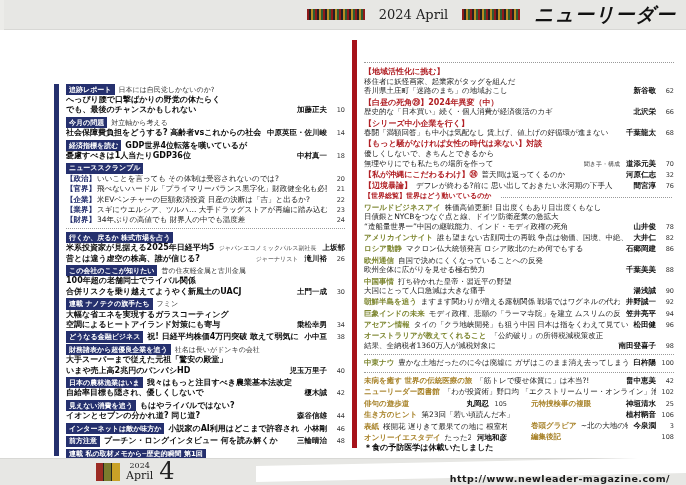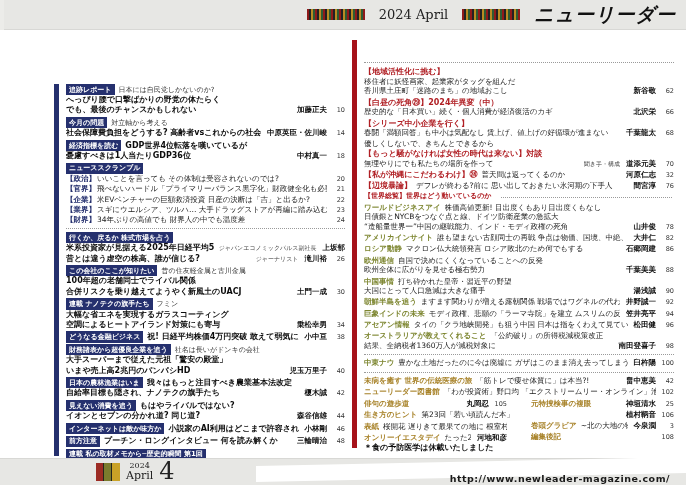--- a/index.html
+++ b/index.html
@@ -206,21 +206,21 @@
           <span class="author">児玉万里子</span>
           <span class="pg">40</span>
         </div>
       </div>
       <div class="item">
         <div class="row">
           <span class="lbl chip">日本の農林漁業はいま</span>
           <span class="text b">我々はもっと注目すべき農業基本法改定</span>
         </div>
         <div class="row">
-          <span class="text b">自給率目標も隠され、ナノテクの旗手たち</span>
+          <span class="text b">自給率目標も隠され、優しくしないで</span>
           <span class="author">榎木誠</span>
           <span class="pg">42</span>
         </div>
       </div>
       <div class="item">
         <div class="row">
           <span class="lbl chip">見えない消費を追う</span>
           <span class="text b">もはやライバルではない?</span>
         </div>
         <div class="row">
@@ -289,25 +289,25 @@
           <span class="text"></span>
         </div>
         <div class="row">
           <span class="text">春闘「満額回答」も中小は気配なし 賃上げ、値上げの好循環が進まない</span>
           <span class="author">千葉龍太</span>
           <span class="pg">68</span>
         </div>
       </div>
       <div class="item">
         <div class="row">
+          <span class="lbl red">【もっと騒がなければ女性の時代は来ない】対談</span>
+          <span class="text"></span>
+        </div>
+        <div class="row">
           <span class="text">優しくしないで、きちんとできるから</span>
-        </div>
-        <div class="row">
-          <span class="lbl red">【もっと騒がなければ女性の時代は来ない】対談</span>
-          <span class="text"></span>
         </div>
         <div class="row">
           <span class="text">無理やりにでも私たちの場所を作って</span>
           <span class="role">聞き手・構成</span>
           <span class="author">道添元美</span>
           <span class="pg">70</span>
         </div>
       </div>
       <div class="item">
         <div class="row">

